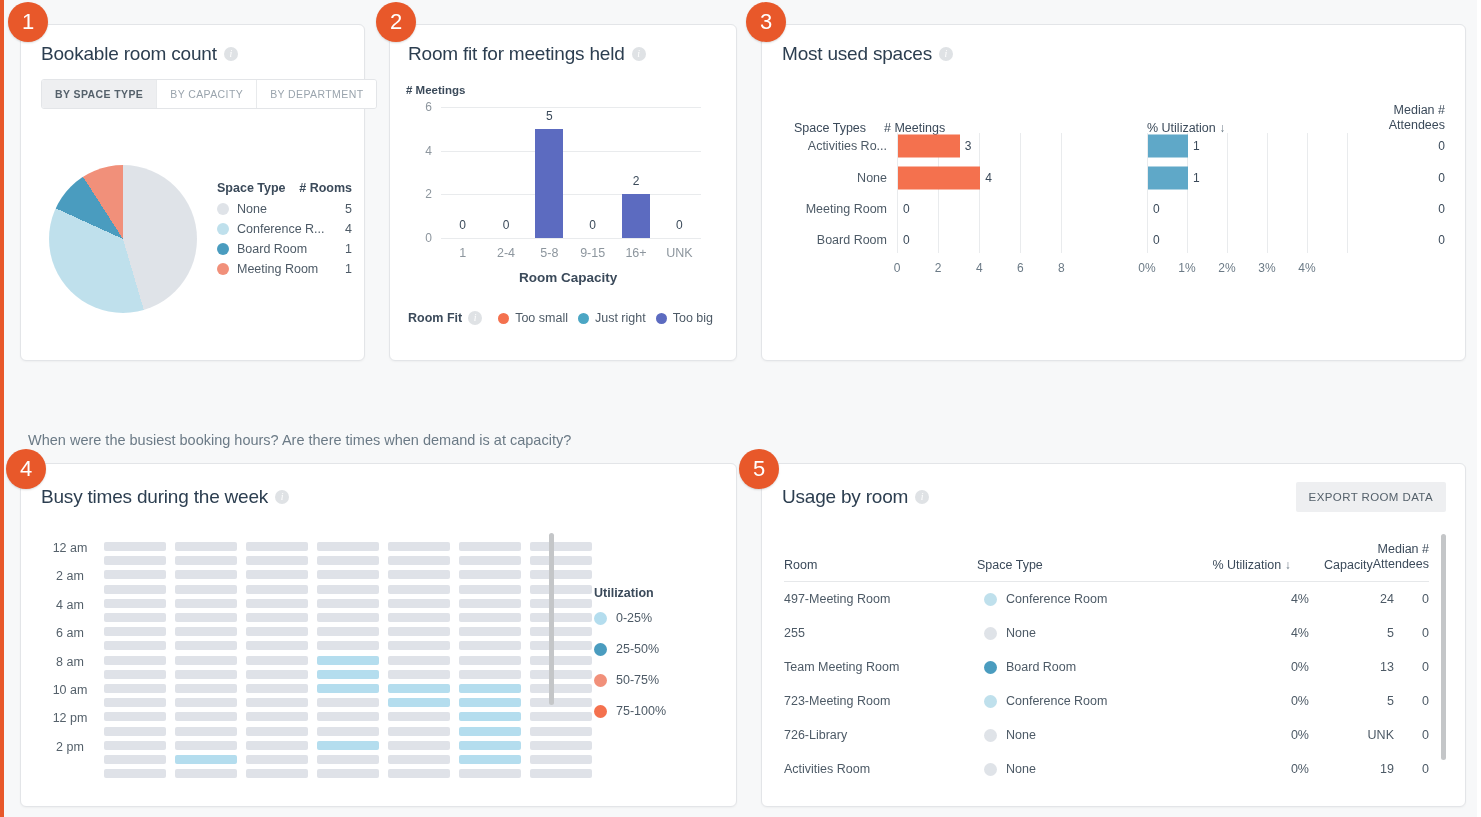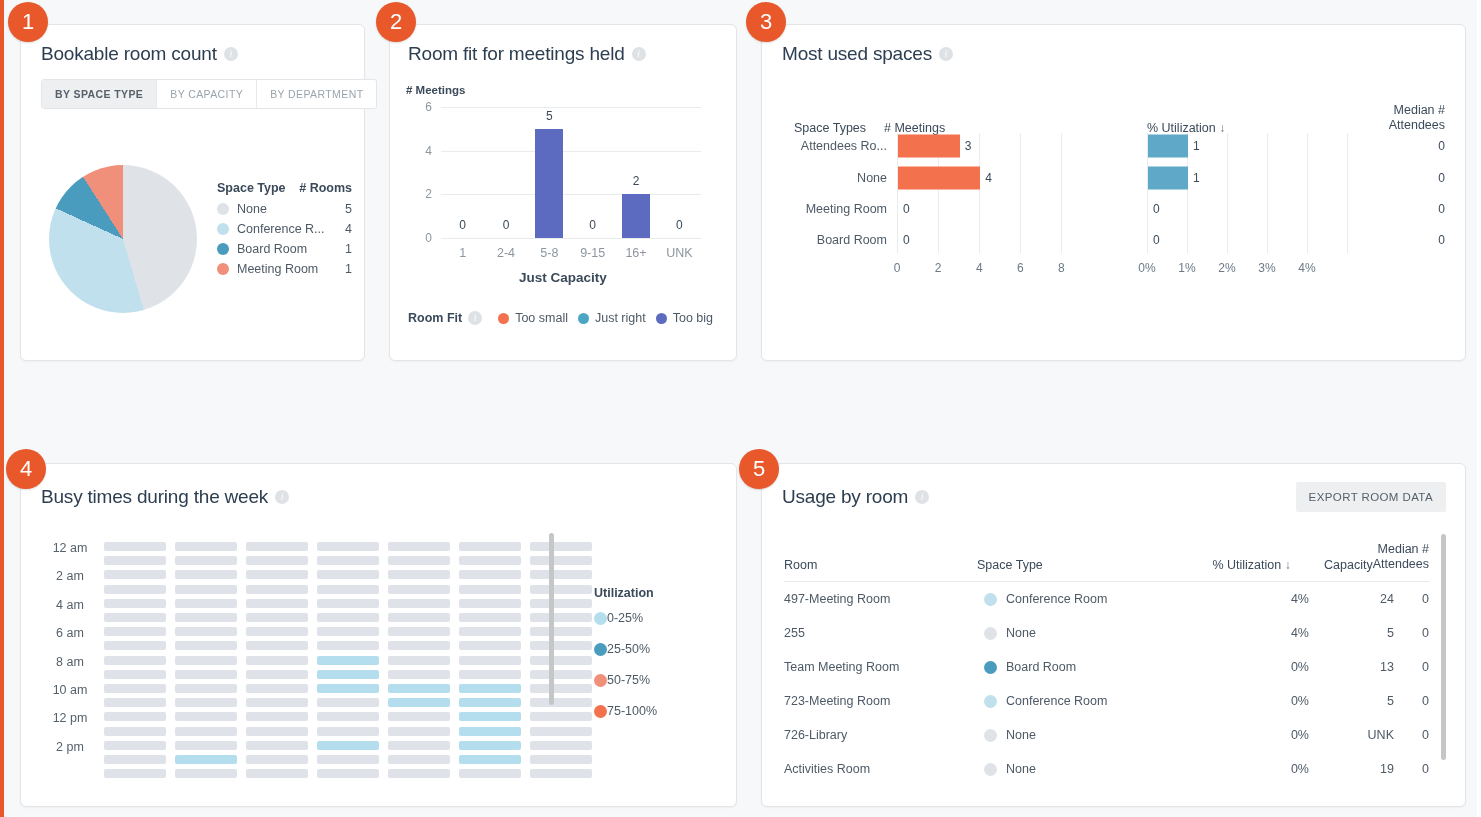--- a/index.html
+++ b/index.html
@@ -125,21 +125,21 @@
   .sort-arrow { font-size: 12px; color: #6b7a86; }
 
   
   #card4 { left: 16px; top: 463px; width: 717px; height: 344px; }
   #card4 .title-row { position: absolute; left: 20px; top: 22px; }
   .hm-ylbl { position: absolute; font-size: 12.5px; color: #55616b; text-align: center; width: 56px; transform: translateY(-50%); }
   .hm-cell { position: absolute; border-radius: 2px; }
   .hm-scroll { position: absolute; left: 545px; top: 533px; width: 5px; height: 172px; background: #c4c6c8; border-radius: 3px; }
   .util-legend { position: absolute; left: 590px; top: 586px; }
   .util-legend .ttl { font-size: 12.5px; font-weight: bold; color: #3b4a5a; margin-bottom: 11px; }
-  .util-row { display: flex; align-items: center; gap: 0; margin-bottom: 17px; font-size: 12.5px; color: #4d5a66; }
+  .util-row { display: flex; align-items: center; gap: 9px; margin-bottom: 17px; font-size: 12.5px; color: #4d5a66; }
   .util-row .udot { width: 13px; height: 13px; border-radius: 50%; }
 
   
   #card5 { left: 757px; top: 463px; width: 705px; height: 344px; }
   #card5 .title-row { position: absolute; left: 20px; top: 22px; }
   .export-btn {
     position: absolute; right: 19px; top: 18px;
     background: #eeeff1; color: #55616b;
     font-size: 11.5px; letter-spacing: .4px;
     padding: 9px 13px; border: none; border-radius: 2px;
@@ -238,21 +238,21 @@
       <div class="barlabel" style="left: 108.333px; top: 1.83333px;">5</div>
       <div class="xtick2" style="left: 108.333px;">5-8</div>
       <div class="barlabel" style="left: 151.667px; top: 111px;">0</div>
       <div class="xtick2" style="left: 151.667px;">9-15</div>
       <div class="bar2" style="left: 181px; height: 43.6667px; background: rgb(92, 107, 192);"></div>
       <div class="barlabel" style="left: 195px; top: 67.3333px;">2</div>
       <div class="xtick2" style="left: 195px;">16+</div>
       <div class="barlabel" style="left: 238.333px; top: 111px;">0</div>
       <div class="xtick2" style="left: 238.333px;">UNK</div>
     </div>
-  <div class="xaxis-title" style="left:515px; top:270px;">Just Capacity</div>
+  <div class="xaxis-title" style="left:515px; top:270px;">Room Capacity</div>
   <div class="roomfit-legend">
     <span style="font-weight:bold; color:#3b4a5a;">Room Fit</span>
     <span class="info-icon">i</span>
     <span id="rf-items" style="display:flex;">
         <span class="rf-item">
           <span class="ldot" style="background:#f4714e"></span>
           <span>Too small</span>
         </span>
         <span class="rf-item">
           <span class="ldot" style="background:#4ba6c4"></span>
@@ -276,21 +276,21 @@
     <div class="c3-head" style="left:385px; top:96px;">
       <span>% Utilization</span>
       <span class="sort-arrow">↓</span>
     </div>
     <div class="c3-head two-line" style="right:20px; top:78px; text-align:right;">
       <div>Median #</div>
       <div>Attendees</div>
     </div>
 
     <div id="c3-body">
-        <div class="c3-rowlabel" style="left: 20px; width: 105px; top: 121px;">Attendees Ro...</div>
+        <div class="c3-rowlabel" style="left: 20px; width: 105px; top: 121px;">Activities Ro...</div>
         <div class="c3-val" style="right: 20px; top: 121px;">0</div>
         <div class="c3-rowlabel" style="left: 20px; width: 105px; top: 153px;">None</div>
         <div class="c3-val" style="right: 20px; top: 153px;">0</div>
         <div class="c3-rowlabel" style="left: 20px; width: 105px; top: 184px;">Meeting Room</div>
         <div class="c3-val" style="right: 20px; top: 184px;">0</div>
         <div class="c3-rowlabel" style="left: 20px; width: 105px; top: 215px;">Board Room</div>
         <div class="c3-val" style="right: 20px; top: 215px;">0</div>
         <div class="c3-plot" style="left: 135px; top: 108px; width: 185px; height: 120px;">
           <div class="c3-vgrid" style="left: 0px;"></div>
           <div class="c3-xtick" style="left: 0px; top: 128px;">0</div>
@@ -324,20 +324,21 @@
           <div class="c3-bar" style="left: 1px; top: 13px; width: 40px; background: rgb(95, 168, 200);"></div>
           <div class="c3-val" style="left: 46px; top: 13px;">1</div>
           <div class="c3-bar" style="left: 1px; top: 45px; width: 40px; background: rgb(95, 168, 200);"></div>
           <div class="c3-val" style="left: 46px; top: 45px;">1</div>
           <div class="c3-val" style="left: 6px; top: 76px;">0</div>
           <div class="c3-val" style="left: 6px; top: 107px;">0</div>
         </div>
       </div>
   </div>
 
+  <div class="section-q" style="left:24px; top:432px;">When were the busiest booking hours? Are there times when demand is at capacity?</div>
 
   <div class="card" id="card4">
     <div class="title-row">
       <span class="card-title">Busy times during the week</span>
       <span class="info-icon">i</span>
     </div>
   </div>
   <div id="hm-labels">
       <div class="hm-ylbl" style="left: 38px; top: 548px;">12 am</div>
       <div class="hm-ylbl" style="left: 38px; top: 576.4px;">2 am</div>

